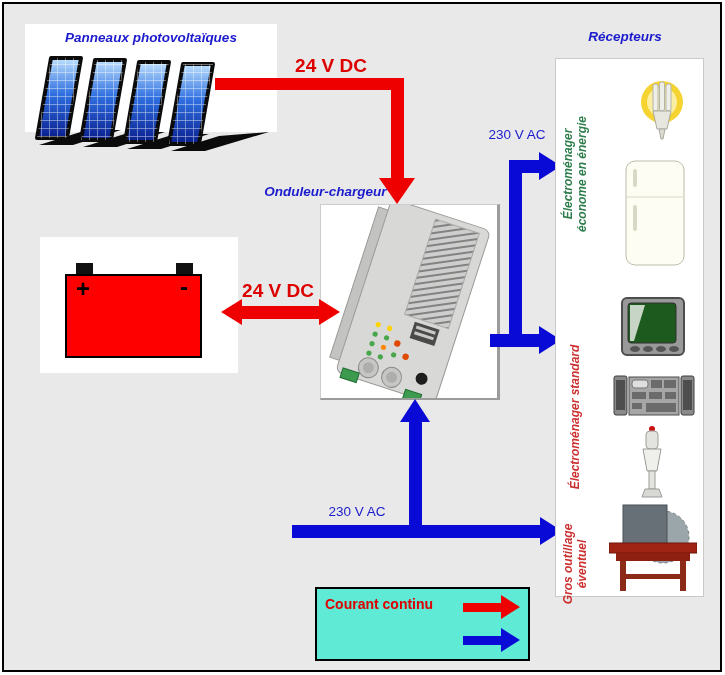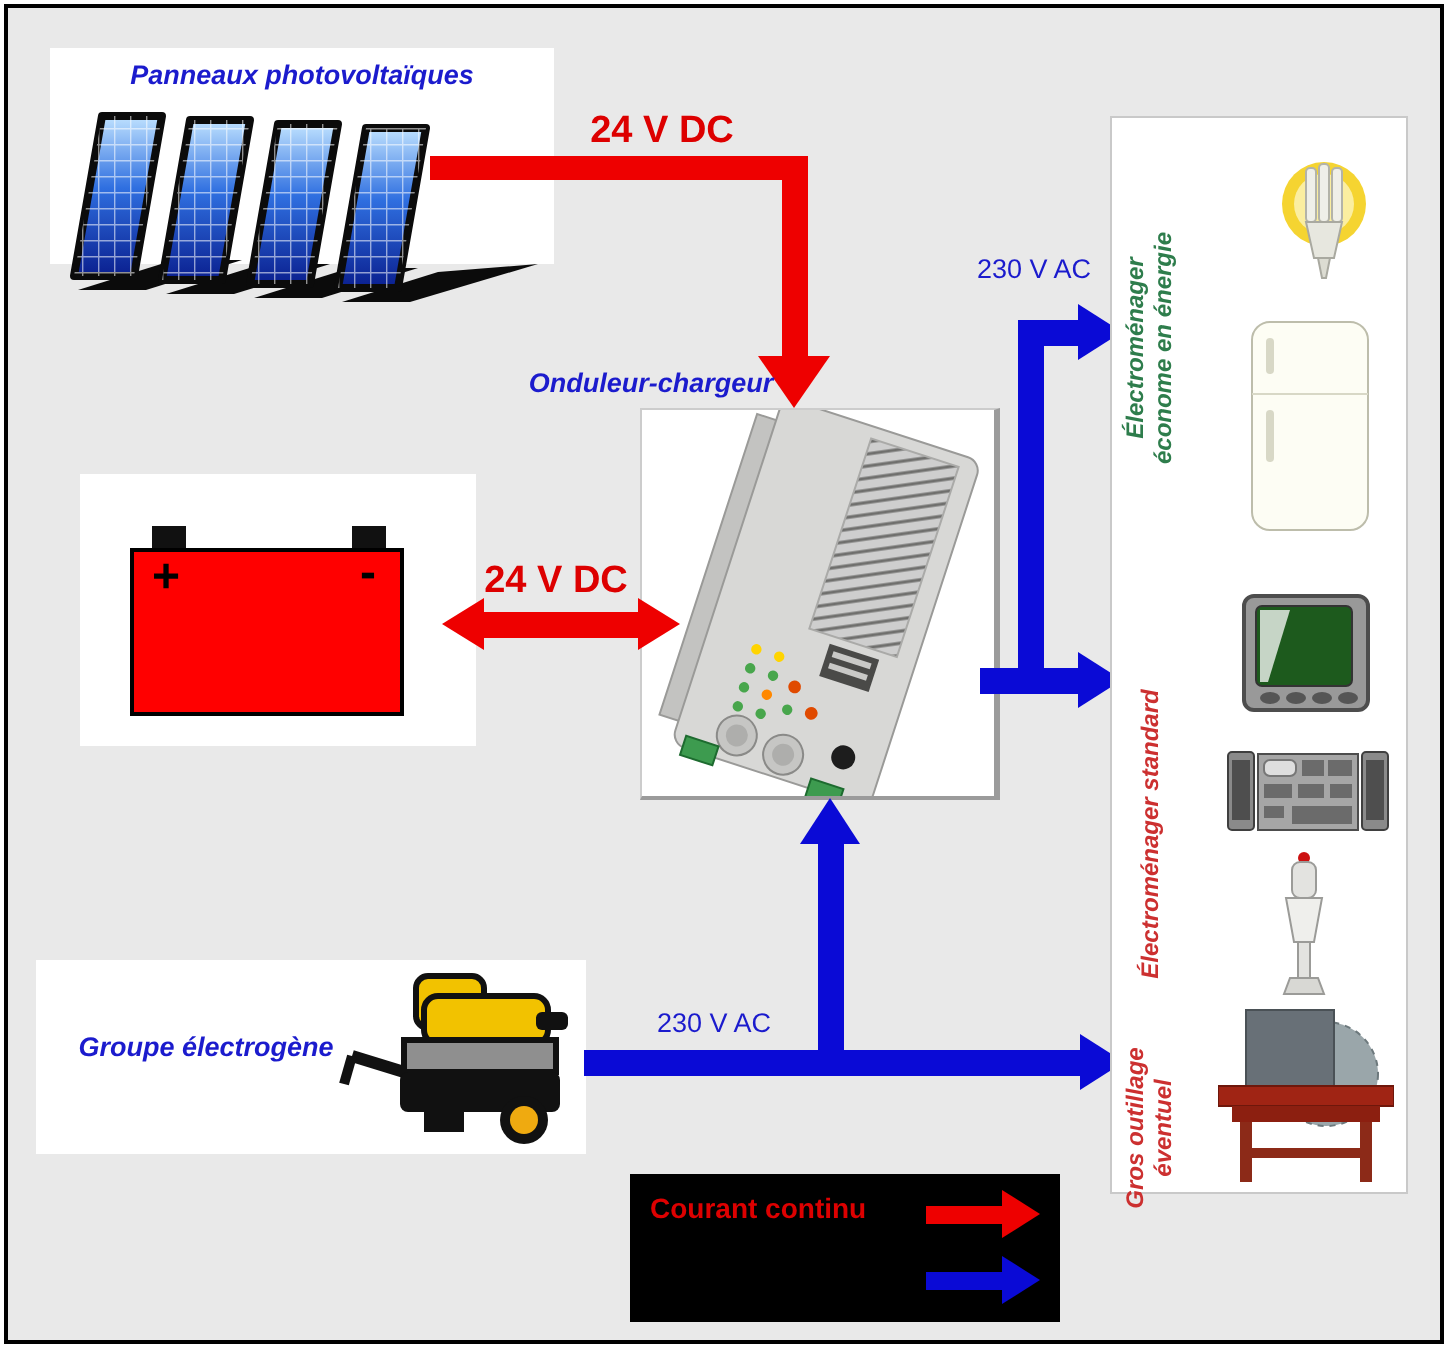--- a/index.html
+++ b/index.html
@@ -27,21 +27,21 @@
               border-bottom:23px solid var(--ac-arrow-blue,#0a0ad6);}
   .vlabel{position:absolute;}
   .vlabel-text{position:absolute;left:50%;top:50%;transform:translate(-50%,-50%) rotate(-90deg);
                font-weight:bold;font-style:italic;font-size:12px;text-align:center;line-height:1.2;white-space:normal;}
   .green-lbl{color:var(--green-label,#2e7d4c);}
   .redrot-lbl{color:var(--red-label,#cc3030);}
   #battery-body{position:absolute;left:25px;top:37px;width:133px;height:80px;
                 background:var(--battery-red,#ff0000);border:2px solid #000;}
   .batt-term{position:absolute;width:17px;height:11px;background:#111;}
   .batt-sign{position:absolute;color:#000;font-weight:bold;font-size:24px;line-height:1;}
-  #legend-box{position:absolute;left:315px;top:587px;width:211px;height:70px;background:#000000;border:2px solid #000;}
+  #legend-box{position:absolute;left:315px;top:587px;width:211px;height:70px;background:#5eead4;border:2px solid #000;}
   #inverter-box{position:absolute;left:320px;top:204px;width:176px;height:193px;background:#fff;
                 border-top:1px solid #ccc;border-left:1px solid #ccc;
                 border-right:3px solid #9b9b9b;border-bottom:2px solid #9b9b9b;overflow:hidden;}
   #receivers-box{position:absolute;left:555px;top:58px;width:147px;height:537px;background:#fff;border:1px solid #c9c9c9;}
   .icon{position:absolute;}
 </style>
 </head>
 <body>
 
 <div id="canvas">
@@ -145,44 +145,30 @@
 
   <div>
     <div class="shaft ac" style="left:490px;top:334px;width:49px;height:13px;"></div>
     <div class="shaft ac" style="left:509px;top:160px;width:13px;height:187px;"></div>
     <div class="shaft ac" style="left:509px;top:160px;width:30px;height:13px;"></div>
     <div class="head head-right-ac" style="left:539px;top:152px;"></div>
     <div class="head head-right-ac" style="left:539px;top:326px;"></div>
   </div>
   <div class="lbl-blue" style="left:480px;top:127px;width:74px;">230 V AC</div>
 
-  <div class="box" style="left:18px;top:480px;width:275px;height:97px;">
-    <div class="title-blue" style="position:absolute;left:0;top:36px;width:170px;">Groupe électrogène</div>
-    <svg class="icon" style="left:150px;top:4px;" width="122" height="90" viewBox="0 0 122 90">
-      <path d="M8 44 L34 52" stroke="#111" stroke-width="6" fill="none"></path>
-      <path d="M8 44 L4 58" stroke="#111" stroke-width="5" fill="none"></path>
-      <rect x="40" y="4" width="34" height="26" rx="6" fill="#f2c200" stroke="#111" stroke-width="3"></rect>
-      <rect x="44" y="14" width="62" height="24" rx="7" fill="#f2c200" stroke="#111" stroke-width="3"></rect>
-      <rect x="100" y="22" width="16" height="9" rx="3" fill="#111"></rect>
-      <rect x="34" y="36" width="76" height="16" fill="#8f8f8f" stroke="#111" stroke-width="3"></rect>
-      <rect x="32" y="52" width="80" height="20" rx="4" fill="#111"></rect>
-      <rect x="44" y="70" width="20" height="12" fill="#111"></rect>
-      <circle cx="94" cy="76" r="12" fill="#111"></circle>
-      <circle cx="94" cy="76" r="7" fill="#efaa10"></circle>
-    </svg>
-  </div>
 
   <div>
     <div class="shaft ac" style="left:292px;top:525px;width:248px;height:13px;"></div>
     <div class="head head-right-ac" style="left:540px;top:517px;"></div>
     <div class="shaft ac" style="left:409px;top:420px;width:13px;height:105px;"></div>
     <div class="head head-up-ac" style="left:400px;top:399px;"></div>
   </div>
   <div class="lbl-blue" style="left:316px;top:504px;width:82px;">230 V AC</div>
 
+  <div class="title-blue" style="position:absolute;left:555px;top:29px;width:140px;">Récepteurs</div>
   <div id="receivers-box">
 
     <div class="vlabel" style="left:0;top:12px;width:38px;height:205px;">
       <div class="vlabel-text green-lbl" style="width:145px;">Électroménager économe en énergie</div>
     </div>
     <svg class="icon" style="left:78px;top:18px;" width="56" height="66" viewBox="0 0 56 66">
       <circle cx="28" cy="25" r="21" fill="#f5d431"></circle>
       <circle cx="28" cy="25" r="15" fill="#fbeea0"></circle>
       <g fill="#efefe9" stroke="#b3b3a9" stroke-width="1">
         <rect x="19" y="7" width="5" height="27" rx="2"></rect>

